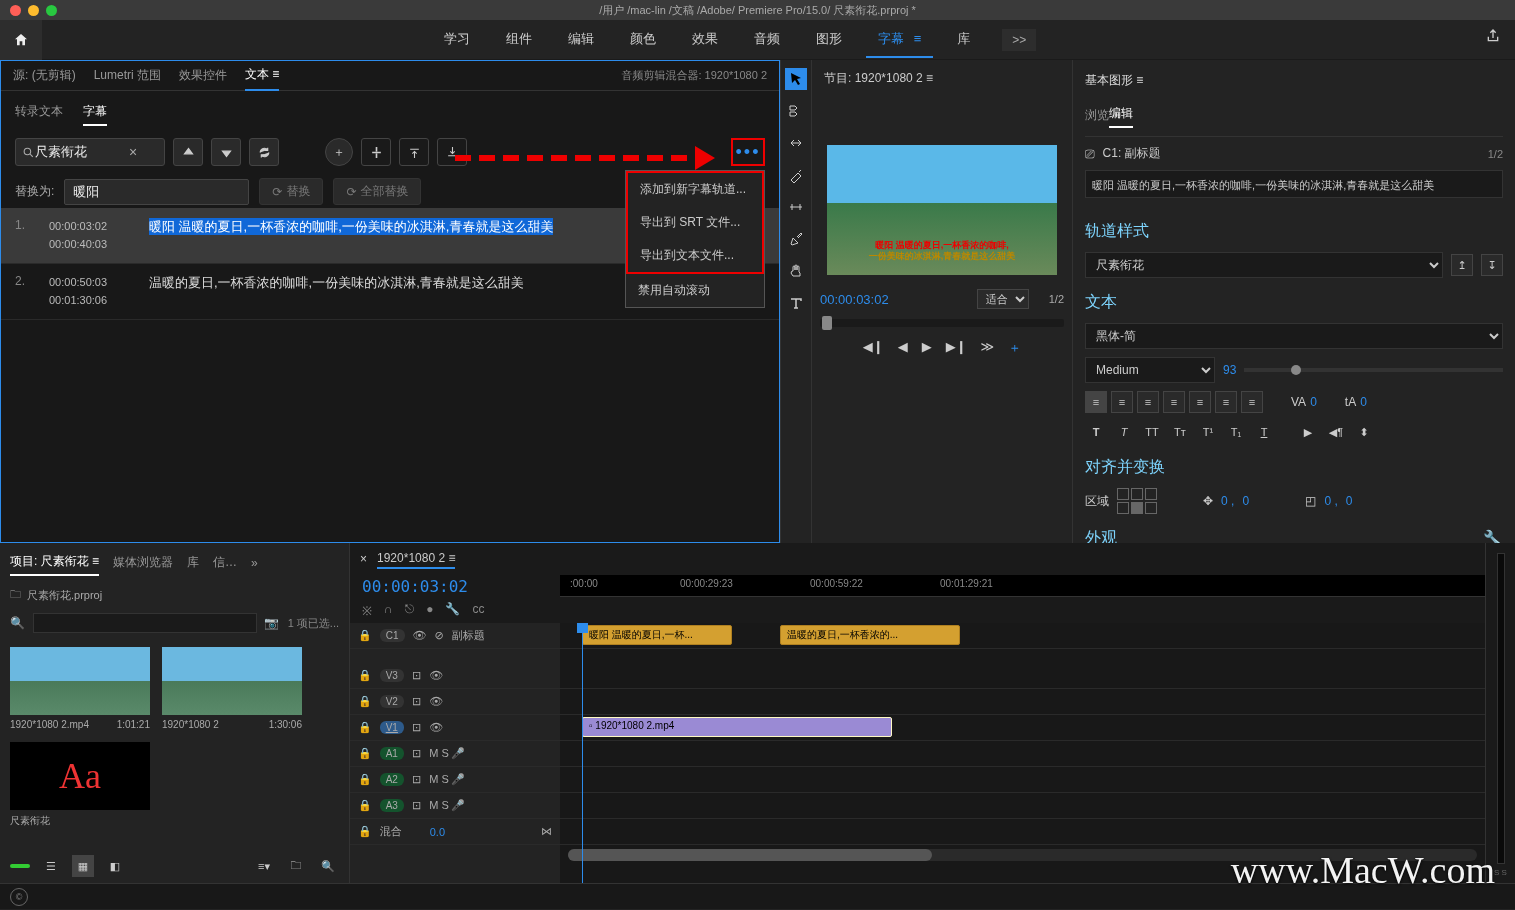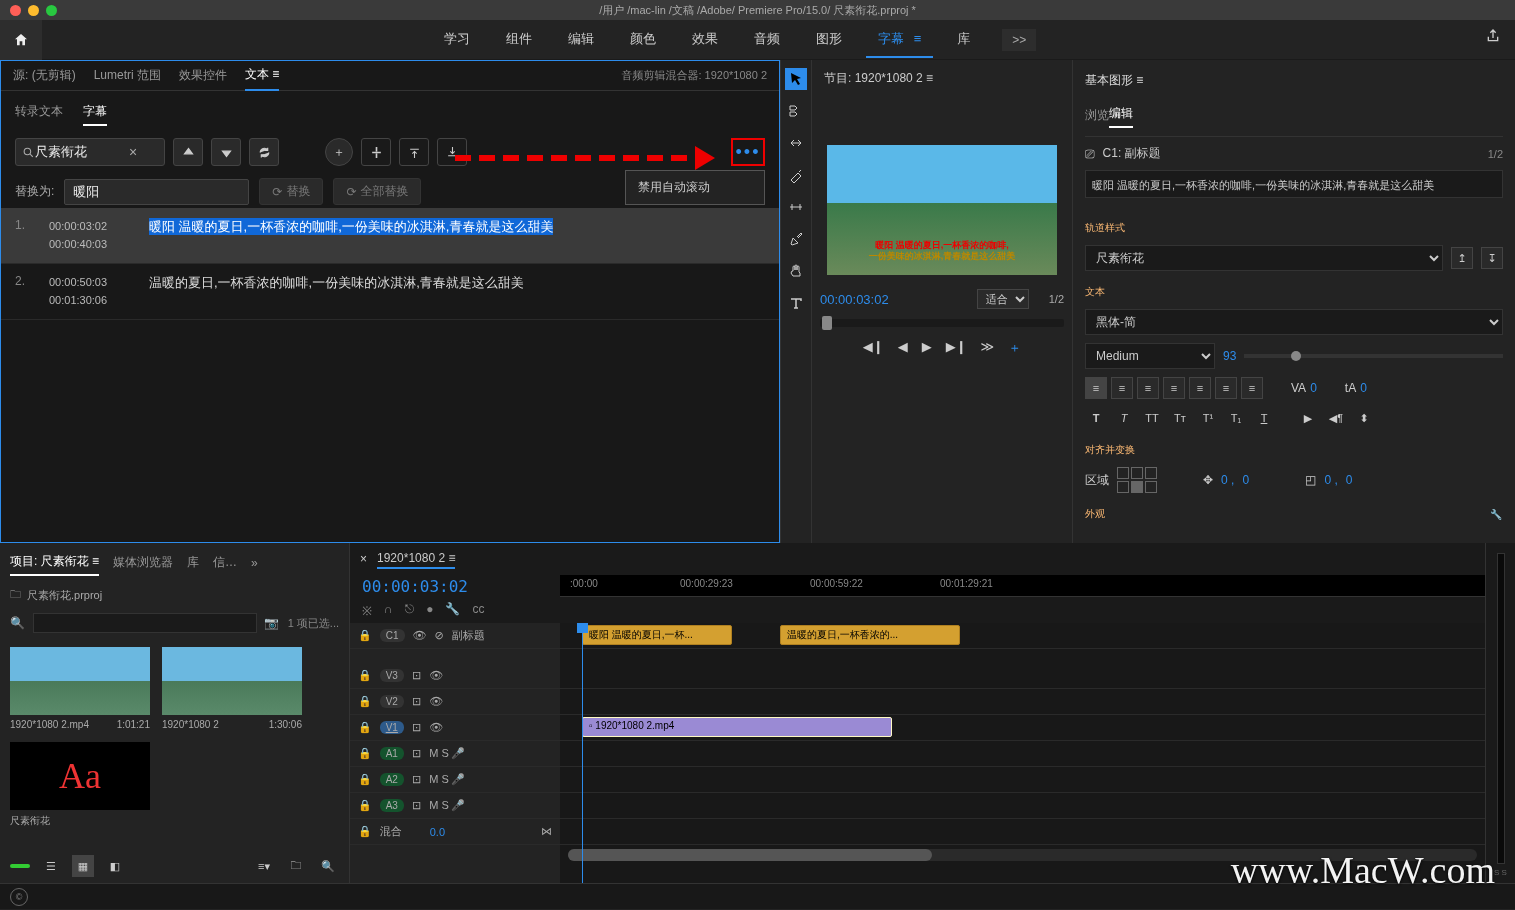--- a/index.html
+++ b/index.html
@@ -81,21 +81,21 @@
 .transport span{cursor:pointer; font-size:13px;}
 
 .egp-panel { flex:1; background:#232323; padding:8px 12px; overflow:auto; border-left:1px solid #333;}
 .egp-title { font-size:12px; color:#ddd; padding:4px 0 8px; display:flex; align-items:center; gap:6px;}
 .egp-tabs { display:flex; padding:4px 0 8px; border-bottom:1px solid #333;align-items:flex-end;}
 .egp-tab { color:#999; padding:4px 0; cursor:pointer; }
 .egp-tab.active { color:#fff; border-bottom:2px solid #fff; }
 .egp-layer { display:flex; align-items:center; gap:8px; padding:8px 0; font-size:12px;}
 .egp-layer .frac{margin-left:auto;color:#888;font-size:11px;}
 .egp-textarea { width:100%; background:#1a1a1a; border:1px solid #333; color:#ccc; padding:6px; font-size:11px; margin-bottom:10px; resize:none; height:28px; line-height:16px;}
-.egp-section { margin:10px 0 6px; color:#fdba74; font-size:10px; }
+.egp-section { margin:10px 0 6px; color:#7dd3fc; font-size:16px; }
 .egp-row { display:flex; align-items:center; gap:8px; padding:4px 0; }
 .egp-select { flex:1; background:#1a1a1a; border:1px solid #333; color:#ccc; padding:4px 6px; font-size:12px; }
 .egp-num { color:#2d8ceb; font-size:12px; }
 .iconbtn { width:22px;height:22px;display:flex;align-items:center;justify-content:center;border:1px solid #444;background:#2a2a2a;color:#ccc;cursor:pointer;font-size:11px;}
 .iconbtn.plain{border:none;background:none;}
 .iconbtn.on{background:#444;}
 .align-grid{display:grid;grid-template-columns:repeat(3,12px);grid-template-rows:repeat(2,12px);gap:2px;}
 .align-grid div{border:1px solid #666;}
 .align-grid .f{background:#666;}
 
@@ -280,20 +280,25 @@
         <div class="cap-num">2.</div>
         <div class="cap-times">
           <div>00:00:50:03</div>
             <div>00:01:30:06</div>
         </div>
         <div class="cap-text">温暖的夏日,一杯香浓的咖啡,一份美味的冰淇淋,青春就是这么甜美</div>
       </div>
     </div>
 
     <div class="dropdown">
+      <div class="dd-hl">
+        <div class="dd-item">添加到新字幕轨道...</div>
+        <div class="dd-item">导出到 SRT 文件...</div>
+        <div class="dd-item">导出到文本文件...</div>
+      </div>
       <div class="dd-item">禁用自动滚动</div>
     </div>
   </div>
 
   <div class="toolstrip">
     <div class="tool active">
         <svg viewBox="0 0 16 16">
           <path d="M3 2l10 5-4 1 3 5-2 1-3-5-3 3z"></path>
         </svg>
       </div>

